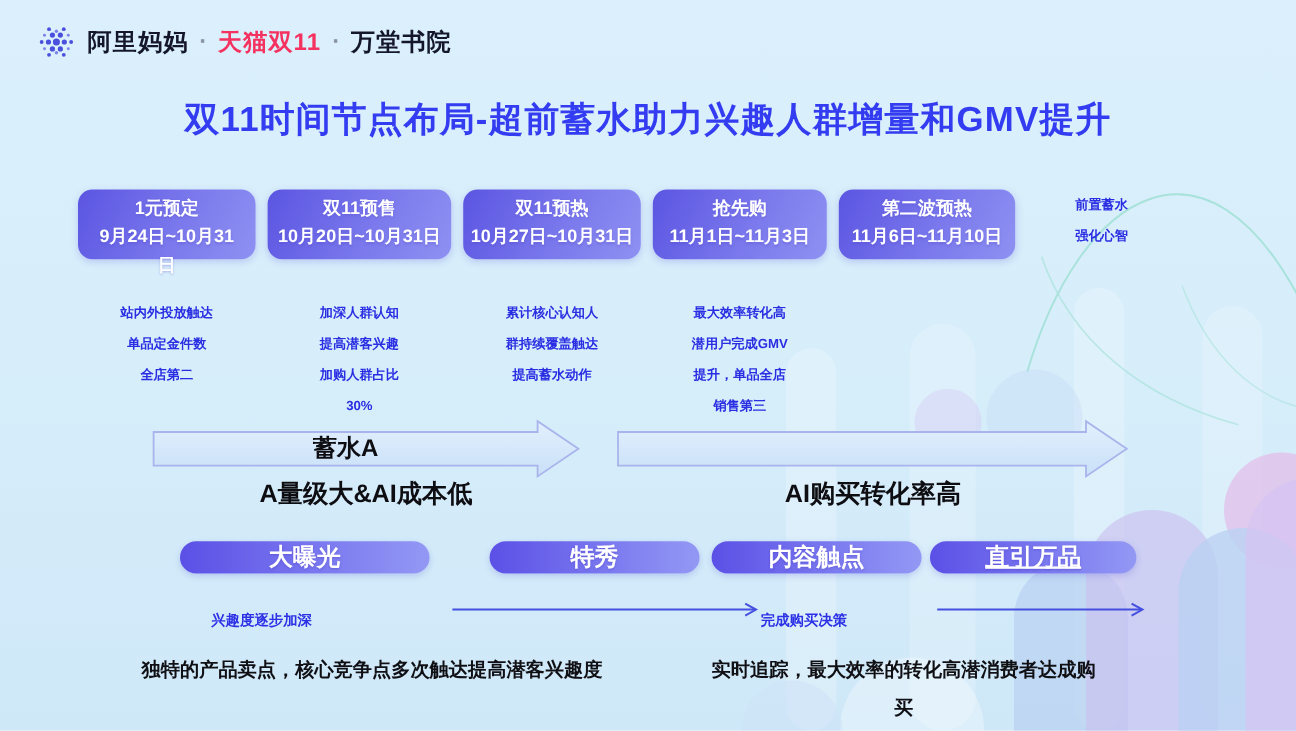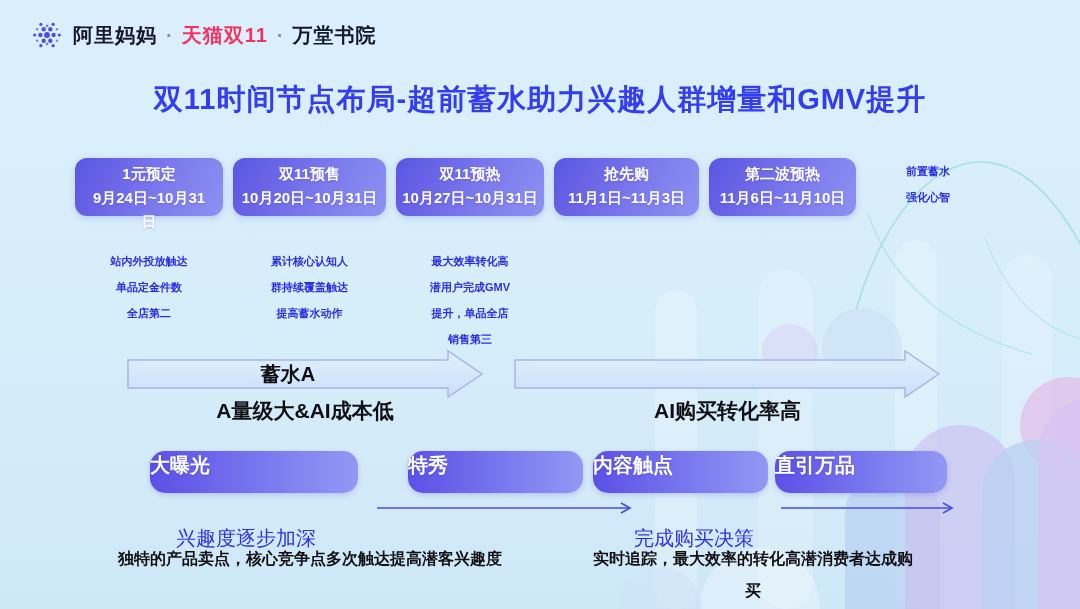--- a/index.html
+++ b/index.html
@@ -18,21 +18,21 @@
   .brand .red{font-size:20px;font-weight:800;color:#f5325f;letter-spacing:1px;}
 
   
   .title{
     position:absolute;left:0;top:80px;width:100%;text-align:center;
     font-size:29px;font-weight:800;color:#333cf0;letter-spacing:1px;
   }
 
   
   .phase-grid{
-    position:absolute;left:75px;top:158px;width:915px;
+    position:absolute;left:65px;top:158px;width:915px;
     display:grid;grid-template-columns:148px 153px 148px 145px 147px 124px;
     grid-template-rows:54px auto;column-gap:10px;row-gap:36px;
   }
   .phase-box{
     height:54px;border-radius:12px;
     background:linear-gradient(115deg,#5b55e2 0%,#7a78ec 55%,#8e91f2 100%);
     color:#ffffff;font-size:15px;font-weight:700;text-align:center;
     line-height:24px;padding-top:4px;white-space:pre-line;overflow:visible;
     text-shadow:0 1px 2px rgba(80,70,200,0.35);
     box-shadow:0 2px 6px rgba(90,90,220,0.25);
@@ -46,30 +46,30 @@
   .arrow-label{
     position:absolute;height:28px;line-height:28px;text-align:center;
     font-size:20px;font-weight:800;color:#0d0d12;
   }
   .arrow-note{
     position:absolute;text-align:center;font-size:21px;font-weight:800;color:#0d0d12;
   }
 
   
   .pill{
-    position:absolute;top:451px;height:42px;border-radius:15px;
+    position:absolute;top:451px;height:27px;border-radius:15px;
     background:linear-gradient(90deg,#5b50e6 0%,#7d7cf0 60%,#9398f4 100%);
-    color:#ffffff;font-size:20px;font-weight:800;text-align:left;line-height:29px;
+    color:#ffffff;font-size:20px;font-weight:800;text-align:center;line-height:29px;
     text-shadow:0 1px 2px rgba(70,60,190,0.4);
     box-shadow:0 2px 5px rgba(90,90,220,0.25);
   }
 
   
   .flow-label{
-    position:absolute;top:525px;font-size:20px;font-weight:400;color:#2d31e6;
+    position:absolute;top:509px;font-size:12px;font-weight:700;color:#2d31e6;
   }
 
   
   .footnote{
     position:absolute;top:543px;text-align:center;
     font-size:16px;font-weight:800;color:#101014;line-height:32px;
   }
 </style>
 </head>
 <body>
@@ -144,20 +144,24 @@
       <div class="phase-box"><span>双11预售</span><br><span>10月20日~10月31日</span></div>
       <div class="phase-box"><span>双11预热</span><br><span>10月27日~10月31日</span></div>
       <div class="phase-box"><span>抢先购</span><br><span>11月1日~11月3日</span></div>
       <div class="phase-box"><span>第二波预热</span><br><span>11月6日~11月10日</span></div>
 
       <div class="phase-desc">前置蓄水
 强化心智</div>
       <div class="phase-desc">站内外投放触达
 单品定金件数
 全店第二</div>
+      <div class="phase-desc">加深人群认知
+提高潜客兴趣
+加购人群占比
+30%</div>
       <div class="phase-desc">累计核心认知人
 群持续覆盖触达
 提高蓄水动作</div>
       <div class="phase-desc">最大效率转化高
 潜用户完成GMV
 提升，单品全店
 销售第三</div>
     </div>
 
     <svg style="position:absolute;left:0;top:0;" width="1080" height="609" viewBox="0 0 1080 609">
@@ -178,21 +182,21 @@
       </g>
     </svg>
 
     <div class="arrow-label" style="left:128px;top:360px;width:320px;">蓄水A</div>
     <div class="arrow-note" style="left:130px;top:397px;width:350px;">A量级大&amp;AI成本低</div>
     <div class="arrow-note" style="left:545px;top:397px;width:365px;">AI购买转化率高</div>
 
     <div class="pill" style="left:150px;width:208px;">大曝光</div>
     <div class="pill" style="left:408px;width:175px;">特秀</div>
     <div class="pill" style="left:593px;width:175px;">内容触点</div>
-    <div class="pill" style="left:775px;width:172px;">直引万品</div>
+    <div class="pill" style="left:775px;width:172px;text-decoration:underline;">直引万品</div>
 
     <div class="flow-label" style="left:176px;">兴趣度逐步加深</div>
     <div class="flow-label" style="left:634px;">完成购买决策</div>
 
     <div class="footnote" style="left:74px;width:472px;">独特的产品卖点，核心竞争点多次触达提高潜客兴趣度</div>
     <div class="footnote" style="left:593px;width:320px;">实时追踪，最大效率的转化高潜消费者达成购买</div>
 
   </div>
 </div>
 

